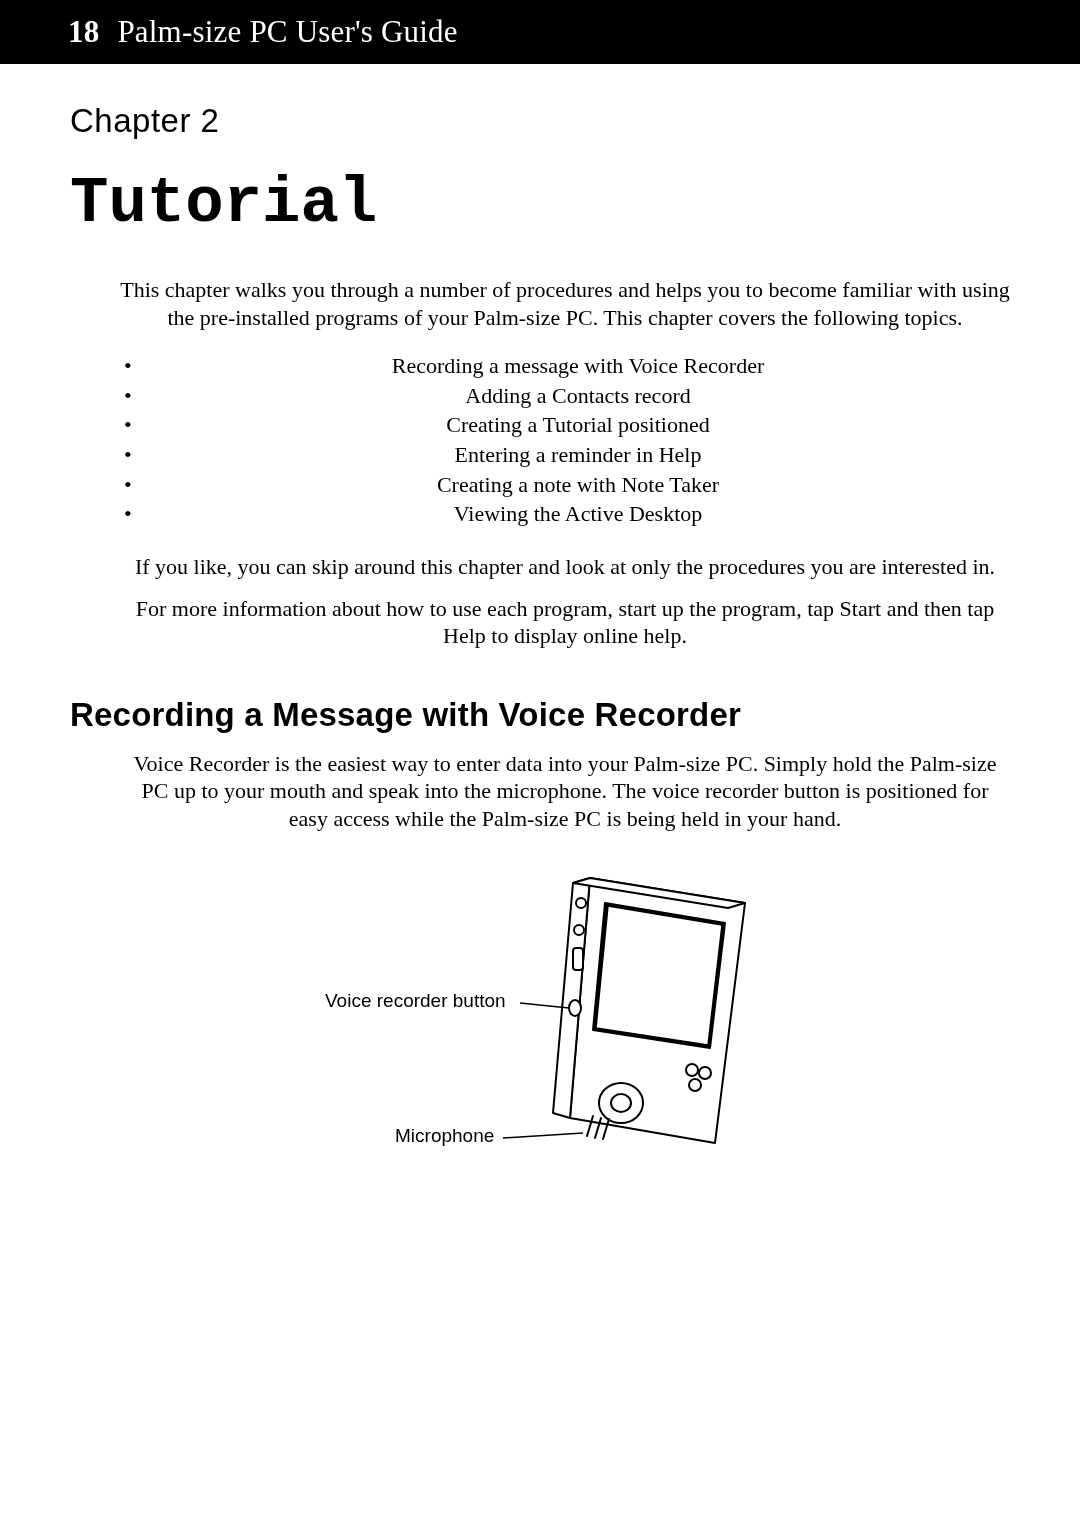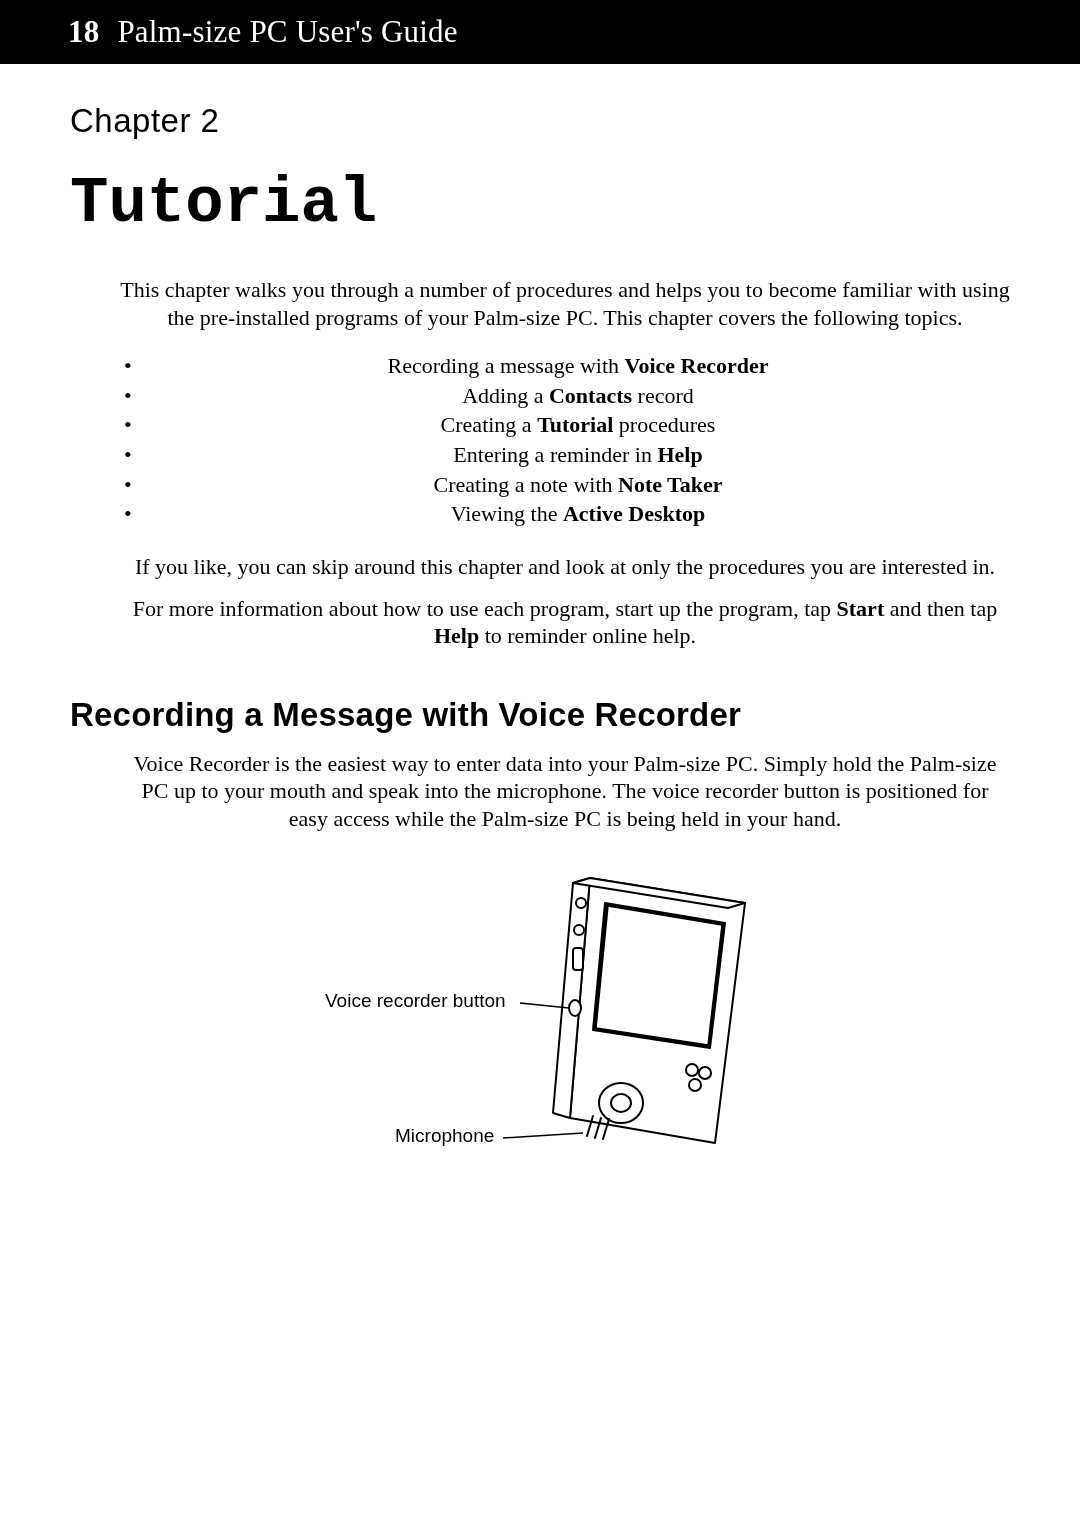--- a/index.html
+++ b/index.html
@@ -61,21 +61,21 @@
       position: relative;
       padding-left: 26px;
     }
     .topic-list li::before {
       content: "•";
       position: absolute;
       left: 4px;
       top: 0;
     }
     .bold {
-      font-weight: 700;
+      font-weight: 400;
     }
     .note-heading {
       font-size: 22px;
       font-weight: 700;
       margin-top: 30px;
     }
     .section-heading {
       font-family: Helvetica, Arial, sans-serif;
       font-weight: 700;
       font-size: 33px;
@@ -113,36 +113,36 @@
     <p class="para">This chapter walks you through a number of procedures and helps you to become familiar with using the pre-installed programs of your Palm-size PC. This chapter covers the following topics.</p>
 
     <ul class="topic-list">
       <li>
         <span>Recording a message with </span><span class="bold">Voice Recorder</span><span></span>
       </li>
       <li>
         <span>Adding a </span><span class="bold">Contacts</span><span> record</span>
       </li>
       <li>
-        <span>Creating a </span><span class="bold">Tutorial</span><span> procedures</span>
+        <span>Creating a </span><span class="bold">Tutorial</span><span> positioned</span>
       </li>
       <li>
         <span>Entering a reminder in </span><span class="bold">Help</span><span></span>
       </li>
       <li>
         <span>Creating a note with </span><span class="bold">Note Taker</span><span></span>
       </li>
       <li>
         <span>Viewing the </span><span class="bold">Active Desktop</span><span></span>
       </li>
     </ul>
 
     <p class="para">If you like, you can skip around this chapter and look at only the procedures you are interested in.</p>
     <p class="para">
-      <span>For more information about how to use each program, start up the program, tap </span><span class="bold">Start</span><span> and then tap </span><span class="bold">Help</span><span> to reminder online help.</span>
+      <span>For more information about how to use each program, start up the program, tap </span><span class="bold">Start</span><span> and then tap </span><span class="bold">Help</span><span> to display online help.</span>
     </p>
 
   </div>
 
   <h2 class="section-heading">Recording a Message with Voice Recorder</h2>
 
   <div class="body-block">
     <p class="para">Voice Recorder is the easiest way to enter data into your Palm-size PC. Simply hold the Palm-size PC up to your mouth and speak into the microphone. The voice recorder button is positioned for easy access while the Palm-size PC is being held in your hand.</p>
 
     <div class="figure-area">

